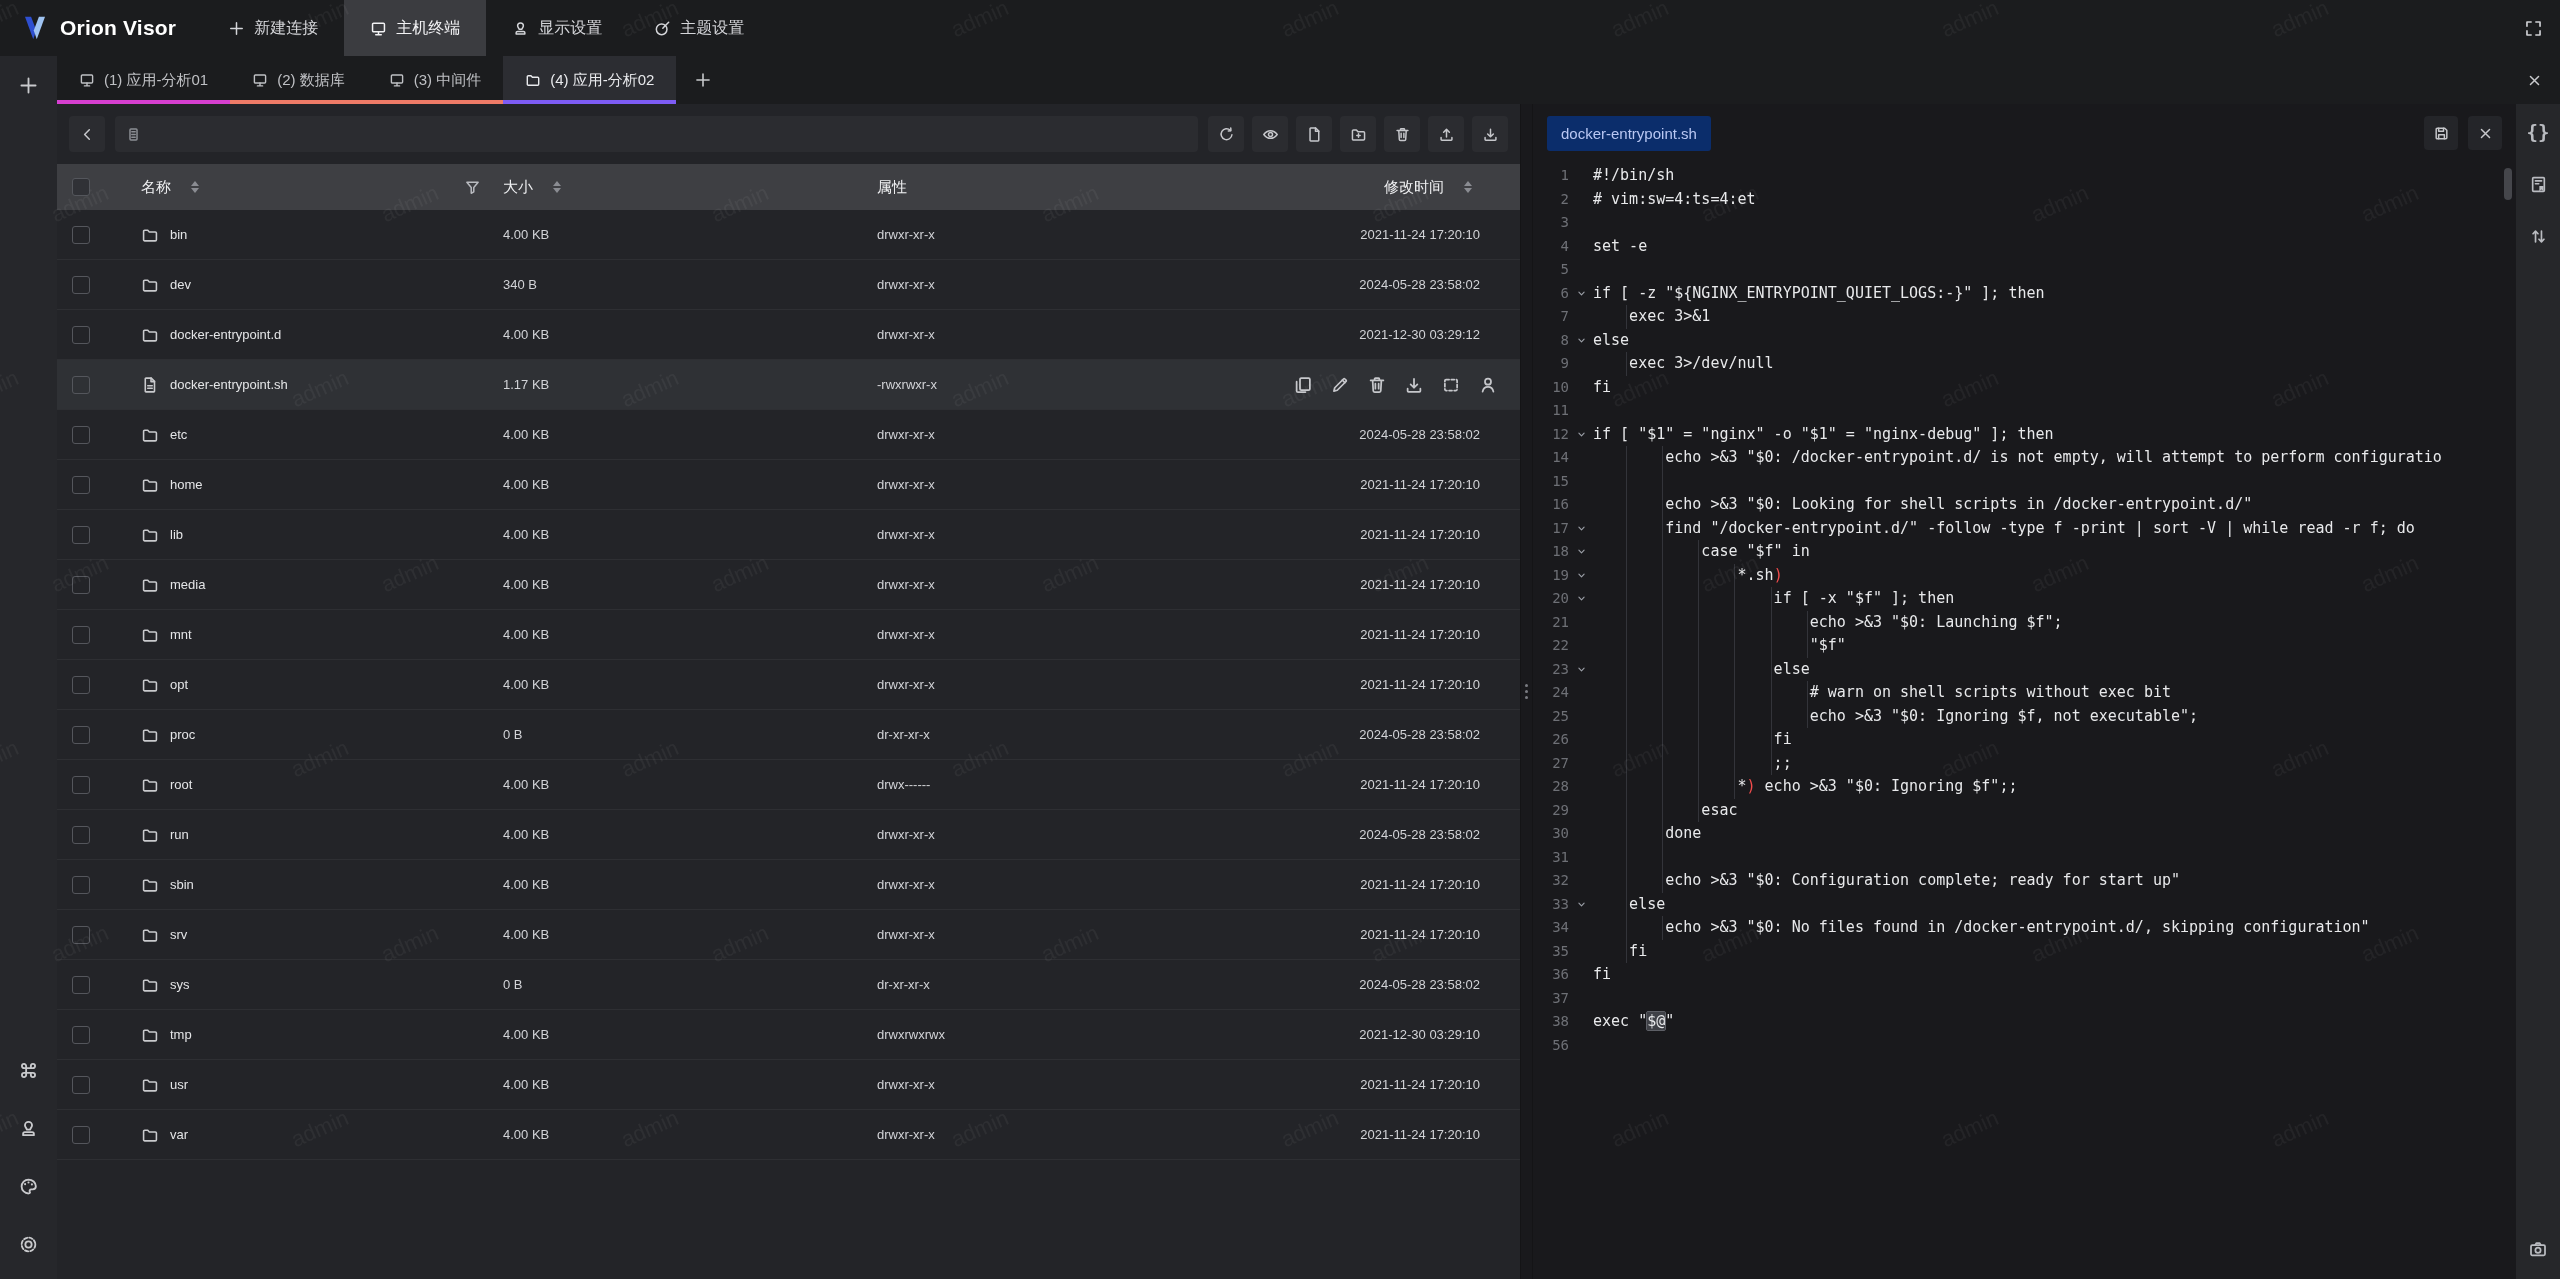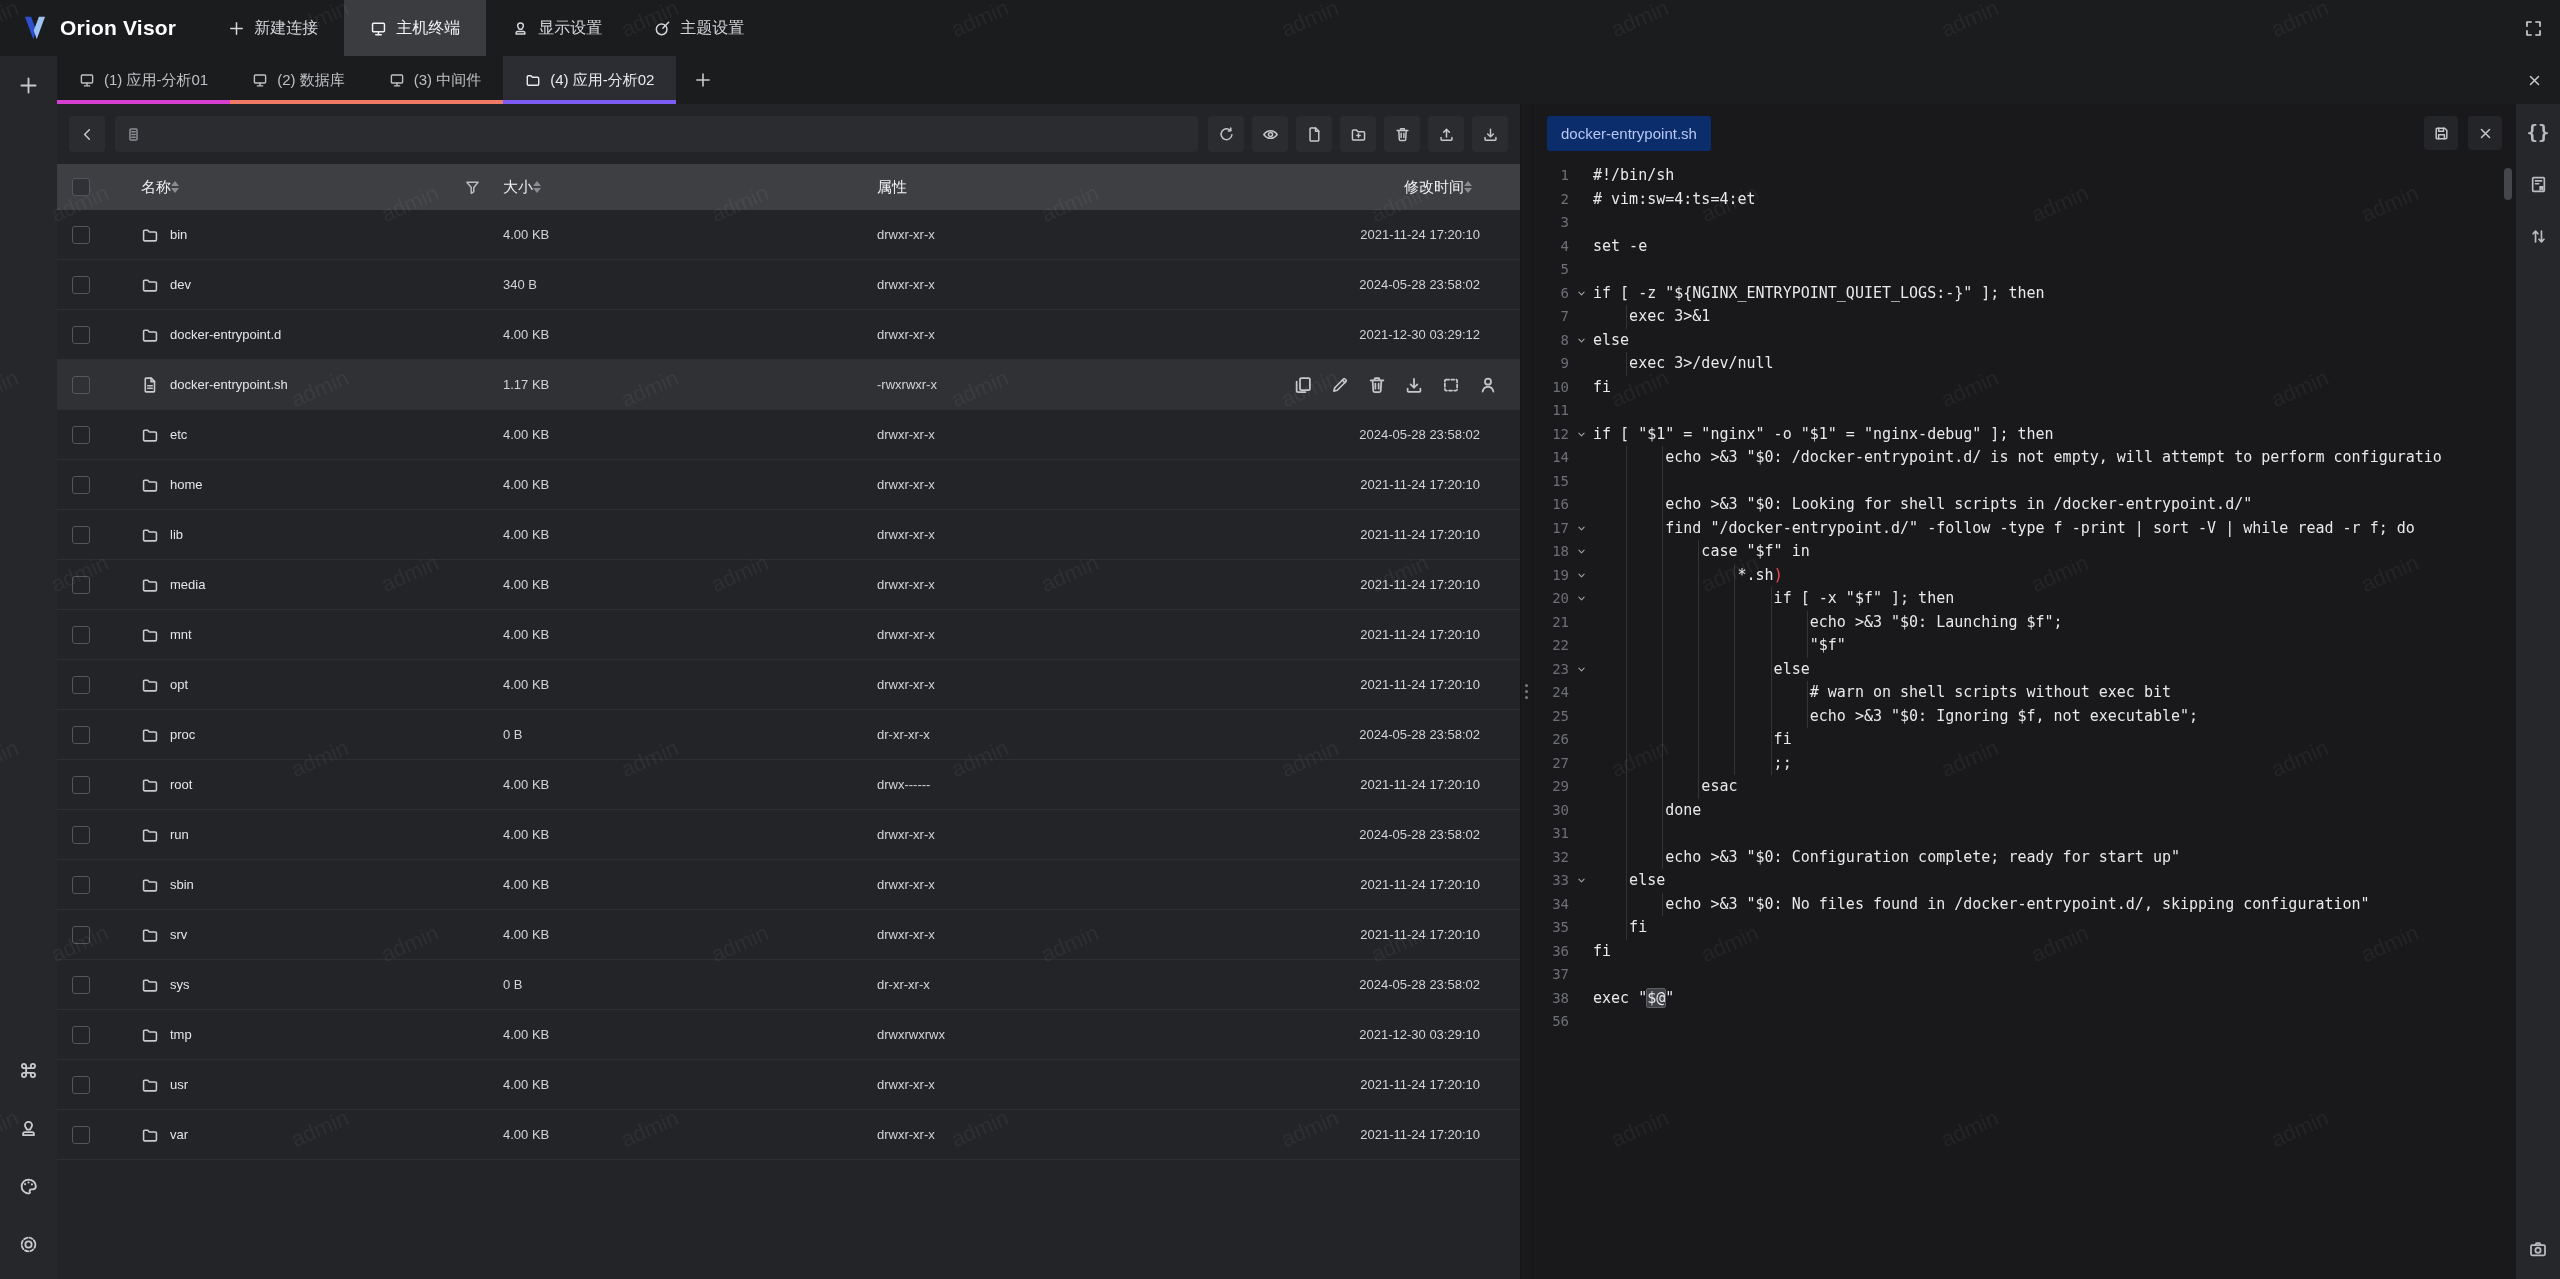--- a/index.html
+++ b/index.html
@@ -47,21 +47,21 @@
   .fp-toolbar{height:60px;flex:none;display:flex;align-items:center;gap:10px;padding:0 12px}
   .tool-btn{width:36px;height:36px;border-radius:4px;background:#2b2c30;display:flex;
             align-items:center;justify-content:center;color:#c6c7cb;flex:none;cursor:pointer}
   .path-wrap{flex:1;height:36px;border-radius:4px;background:#2b2c30;display:flex;
              align-items:center;gap:8px;padding:0 10px;color:#8c8e94}
   .path-wrap input{flex:1;background:transparent;border:0;outline:0;color:#d5d6da;
                    font-size:14px;font-family:"Liberation Sans",sans-serif}
 
   .grid{display:grid;grid-template-columns:48px 398px 374px 440px 1fr;align-items:center}
   .thead{height:46px;background:#3e3f43;color:#f0f1f3;font-size:15px;flex:none}
-  .th{display:flex;align-items:center;gap:0}
+  .th{display:flex;align-items:center;gap:20px}
   .th-name{padding-left:36px}
   .th-time{justify-content:flex-end;padding-right:48px}
   .funnel{margin-left:auto;margin-right:22px;color:#b9bbc0;display:flex;cursor:pointer}
   .sort{display:inline-flex;flex-direction:column;gap:2px;cursor:pointer}
   .sort .up{width:0;height:0;border-left:4px solid transparent;border-right:4px solid transparent;
             border-bottom:5px solid #8a8c92}
   .sort .dn{width:0;height:0;border-left:4px solid transparent;border-right:4px solid transparent;
             border-top:5px solid #8a8c92}
   .tbody{flex:1;overflow:hidden}
   .trow{height:49px;border-bottom:1px solid #2e2f33;font-size:13px;color:#d2d3d7;position:relative}
@@ -822,20 +822,21 @@
                   </svg></div><div class="code"><i class="ig" style="left: calc(4ch - 3px);"></i><i class="ig" style="left: calc(8ch - 3px);"></i><i class="ig" style="left: calc(12ch - 3px);"></i><i class="ig" style="left: calc(16ch - 3px);"></i><i class="ig" style="left: calc(20ch - 3px);"></i>                    if [ -x "$f" ]; then</div></div>
               <div class="cl"><div class="ln">21</div><div class="fold"></div><div class="code"><i class="ig" style="left: calc(4ch - 3px);"></i><i class="ig" style="left: calc(8ch - 3px);"></i><i class="ig" style="left: calc(12ch - 3px);"></i><i class="ig" style="left: calc(16ch - 3px);"></i><i class="ig" style="left: calc(20ch - 3px);"></i><i class="ig" style="left: calc(24ch - 3px);"></i>                        echo &gt;&amp;3 "$0: Launching $f";</div></div>
               <div class="cl"><div class="ln">22</div><div class="fold"></div><div class="code"><i class="ig" style="left: calc(4ch - 3px);"></i><i class="ig" style="left: calc(8ch - 3px);"></i><i class="ig" style="left: calc(12ch - 3px);"></i><i class="ig" style="left: calc(16ch - 3px);"></i><i class="ig" style="left: calc(20ch - 3px);"></i><i class="ig" style="left: calc(24ch - 3px);"></i>                        "$f"</div></div>
               <div class="cl"><div class="ln">23</div><div class="fold"><svg width="13" height="13" viewBox="0 0 16 16" fill="none" stroke="currentColor" stroke-width="1.4" stroke-linecap="round" stroke-linejoin="round" aria-hidden="true">
                     <path d="M4.8 6.4L8 9.6l3.2-3.2"></path>
                   </svg></div><div class="code"><i class="ig" style="left: calc(4ch - 3px);"></i><i class="ig" style="left: calc(8ch - 3px);"></i><i class="ig" style="left: calc(12ch - 3px);"></i><i class="ig" style="left: calc(16ch - 3px);"></i><i class="ig" style="left: calc(20ch - 3px);"></i>                    else</div></div>
               <div class="cl"><div class="ln">24</div><div class="fold"></div><div class="code"><i class="ig" style="left: calc(4ch - 3px);"></i><i class="ig" style="left: calc(8ch - 3px);"></i><i class="ig" style="left: calc(12ch - 3px);"></i><i class="ig" style="left: calc(16ch - 3px);"></i><i class="ig" style="left: calc(20ch - 3px);"></i><i class="ig" style="left: calc(24ch - 3px);"></i>                        # warn on shell scripts without exec bit</div></div>
               <div class="cl"><div class="ln">25</div><div class="fold"></div><div class="code"><i class="ig" style="left: calc(4ch - 3px);"></i><i class="ig" style="left: calc(8ch - 3px);"></i><i class="ig" style="left: calc(12ch - 3px);"></i><i class="ig" style="left: calc(16ch - 3px);"></i><i class="ig" style="left: calc(20ch - 3px);"></i><i class="ig" style="left: calc(24ch - 3px);"></i>                        echo &gt;&amp;3 "$0: Ignoring $f, not executable";</div></div>
               <div class="cl"><div class="ln">26</div><div class="fold"></div><div class="code"><i class="ig" style="left: calc(4ch - 3px);"></i><i class="ig" style="left: calc(8ch - 3px);"></i><i class="ig" style="left: calc(12ch - 3px);"></i><i class="ig" style="left: calc(16ch - 3px);"></i><i class="ig" style="left: calc(20ch - 3px);"></i>                    fi</div></div>
               <div class="cl"><div class="ln">27</div><div class="fold"></div><div class="code"><i class="ig" style="left: calc(4ch - 3px);"></i><i class="ig" style="left: calc(8ch - 3px);"></i><i class="ig" style="left: calc(12ch - 3px);"></i><i class="ig" style="left: calc(16ch - 3px);"></i><i class="ig" style="left: calc(20ch - 3px);"></i>                    ;;</div></div>
+              <div class="cl"><div class="ln">28</div><div class="fold"></div><div class="code"><i class="ig" style="left: calc(4ch - 3px);"></i><i class="ig" style="left: calc(8ch - 3px);"></i><i class="ig" style="left: calc(12ch - 3px);"></i><i class="ig" style="left: calc(16ch - 3px);"></i>                *<span class="red">)</span> echo &gt;&amp;3 "$0: Ignoring $f";;</div></div>
               <div class="cl"><div class="ln">29</div><div class="fold"></div><div class="code"><i class="ig" style="left: calc(4ch - 3px);"></i><i class="ig" style="left: calc(8ch - 3px);"></i><i class="ig" style="left: calc(12ch - 3px);"></i>            esac</div></div>
               <div class="cl"><div class="ln">30</div><div class="fold"></div><div class="code"><i class="ig" style="left: calc(4ch - 3px);"></i><i class="ig" style="left: calc(8ch - 3px);"></i>        done</div></div>
               <div class="cl"><div class="ln">31</div><div class="fold"></div><div class="code"><i class="ig" style="left: calc(4ch - 3px);"></i><i class="ig" style="left: calc(8ch - 3px);"></i></div></div>
               <div class="cl"><div class="ln">32</div><div class="fold"></div><div class="code"><i class="ig" style="left: calc(4ch - 3px);"></i><i class="ig" style="left: calc(8ch - 3px);"></i>        echo &gt;&amp;3 "$0: Configuration complete; ready for start up"</div></div>
               <div class="cl"><div class="ln">33</div><div class="fold"><svg width="13" height="13" viewBox="0 0 16 16" fill="none" stroke="currentColor" stroke-width="1.4" stroke-linecap="round" stroke-linejoin="round" aria-hidden="true">
                     <path d="M4.8 6.4L8 9.6l3.2-3.2"></path>
                   </svg></div><div class="code"><i class="ig" style="left: calc(4ch - 3px);"></i>    else</div></div>
               <div class="cl"><div class="ln">34</div><div class="fold"></div><div class="code"><i class="ig" style="left: calc(4ch - 3px);"></i><i class="ig" style="left: calc(8ch - 3px);"></i>        echo &gt;&amp;3 "$0: No files found in /docker-entrypoint.d/, skipping configuration"</div></div>
               <div class="cl"><div class="ln">35</div><div class="fold"></div><div class="code"><i class="ig" style="left: calc(4ch - 3px);"></i>    fi</div></div>
               <div class="cl"><div class="ln">36</div><div class="fold"></div><div class="code">fi</div></div>

